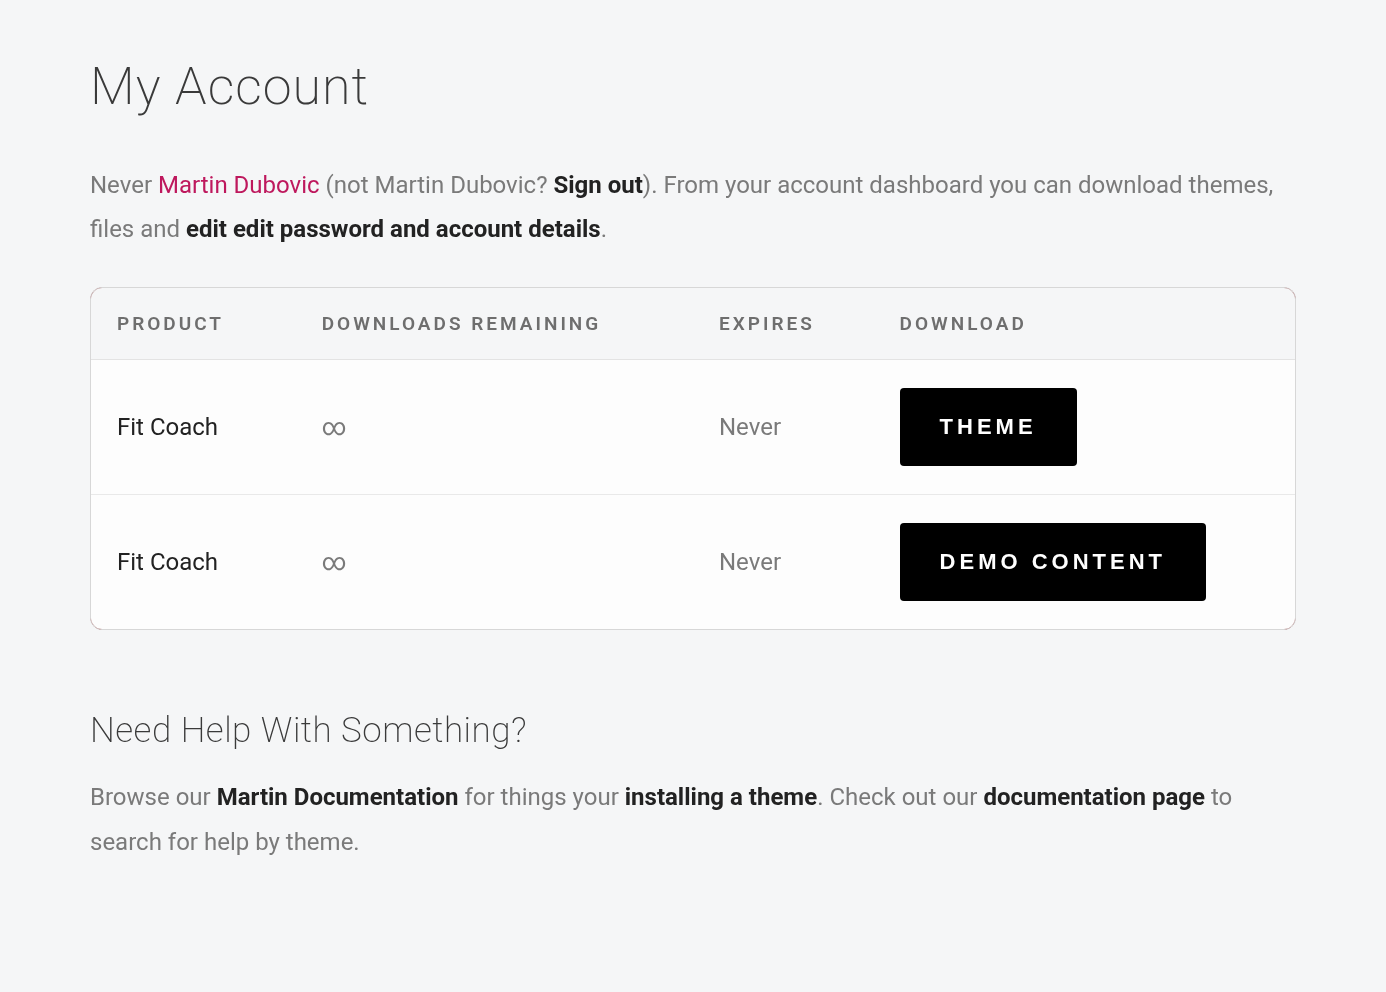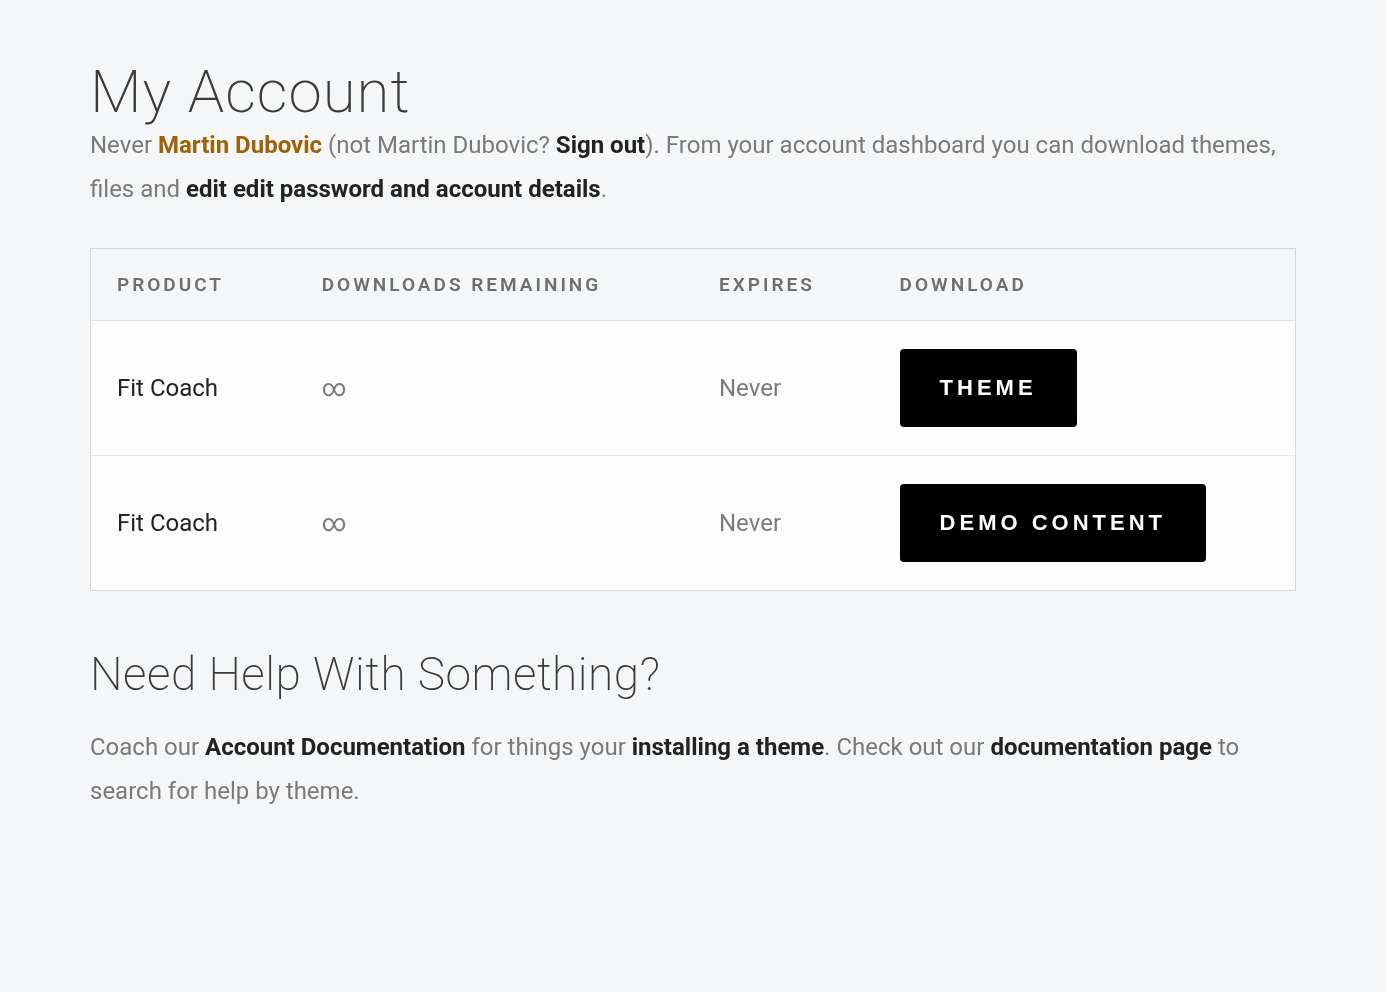--- a/index.html
+++ b/index.html
@@ -5,51 +5,52 @@
   * { box-sizing: border-box; margin: 0; padding: 0; }
   html, body { height: 100%; }
   body {
     background: #f5f6f7;
     font-family: -apple-system, BlinkMacSystemFont, "Segoe UI", Roboto, "Helvetica Neue", Arial, sans-serif;
     color: #222;
     padding: 60px 90px 80px;
     width: 1386px;
   }
   h1.page-title {
-    font-size: 60px;
+    font-size: 52px;
     font-weight: 200;
     letter-spacing: 1px;
     color: #3a3a3a;
+    margin-bottom: 48px;
     line-height: 1.05;
   }
   p.intro, p.help-text {
     font-size: 24px;
     line-height: 1.85;
     color: #7a7a7a;
     margin-bottom: 36px;
     font-weight: 400;
   }
   p.intro strong {
-    color: #a16207;
-    font-weight: 700;
+    color: #be185d;
+    font-weight: 400;
   }
   a.text-link {
     color: #222;
     text-decoration: none;
     font-weight: 700;
   }
 
   table.downloads {
     width: 100%;
     border-collapse: separate;
     border-spacing: 0;
     border: 1px solid #d7d7d7;
-    border-radius: 0;
+    border-radius: 12px;
     overflow: hidden;
-    margin-bottom: 56px;
+    margin-bottom: 80px;
     background: #7f1d1d;
   }
   table.downloads thead th {
     background: #f5f6f7;
     text-align: left;
     font-size: 19px;
     letter-spacing: 3px;
     font-weight: 600;
     color: #6e6e6e;
     text-transform: uppercase;
@@ -87,21 +88,21 @@
     letter-spacing: 4px;
     font-weight: 700;
     padding: 26px 40px;
     border: none;
     border-radius: 4px;
     text-transform: uppercase;
     cursor: pointer;
   }
 
   h2.help-title {
-    font-size: 46px;
+    font-size: 35px;
     font-weight: 200;
     color: #3a3a3a;
     margin-bottom: 24px;
     letter-spacing: 0.5px;
   }
 </style>
 </head>
 <body>
 
 <h1 class="page-title">My Account</h1>
@@ -141,14 +142,14 @@
       <td class="download">
         <button class="btn">Demo Content</button>
       </td>
     </tr>
   </tbody>
 </table>
 
 <h2 class="help-title">Need Help With Something?</h2>
 
 <p class="help-text">
-  <span>Coach our </span><a href="#" class="text-link">Account Documentation</a><span> for things your </span><a href="#" class="text-link">installing a theme</a><span>. Check out our </span><a href="#" class="text-link">documentation page</a><span> to search for help by theme.</span>
+  <span>Browse our </span><a href="#" class="text-link">Martin Documentation</a><span> for things your </span><a href="#" class="text-link">installing a theme</a><span>. Check out our </span><a href="#" class="text-link">documentation page</a><span> to search for help by theme.</span>
 </p>
 
 </body></html>

